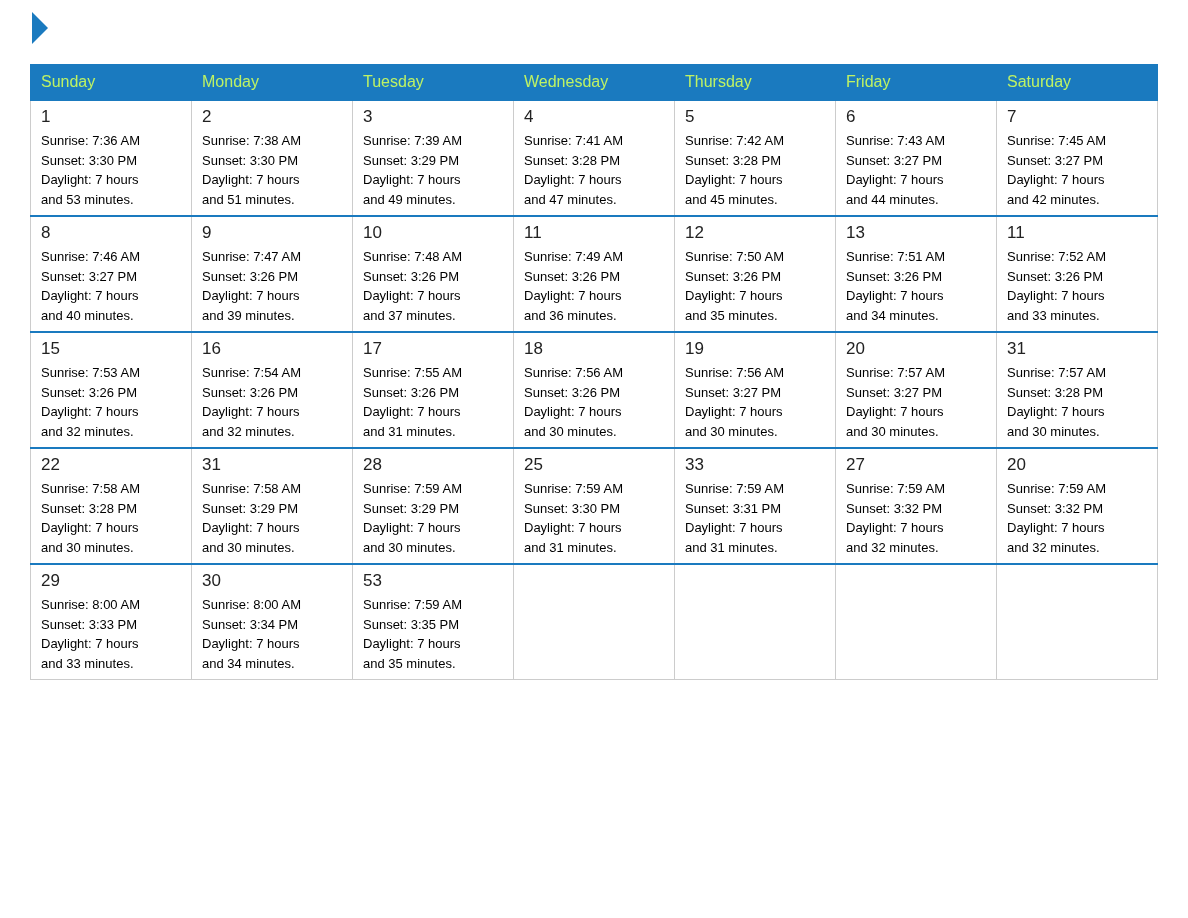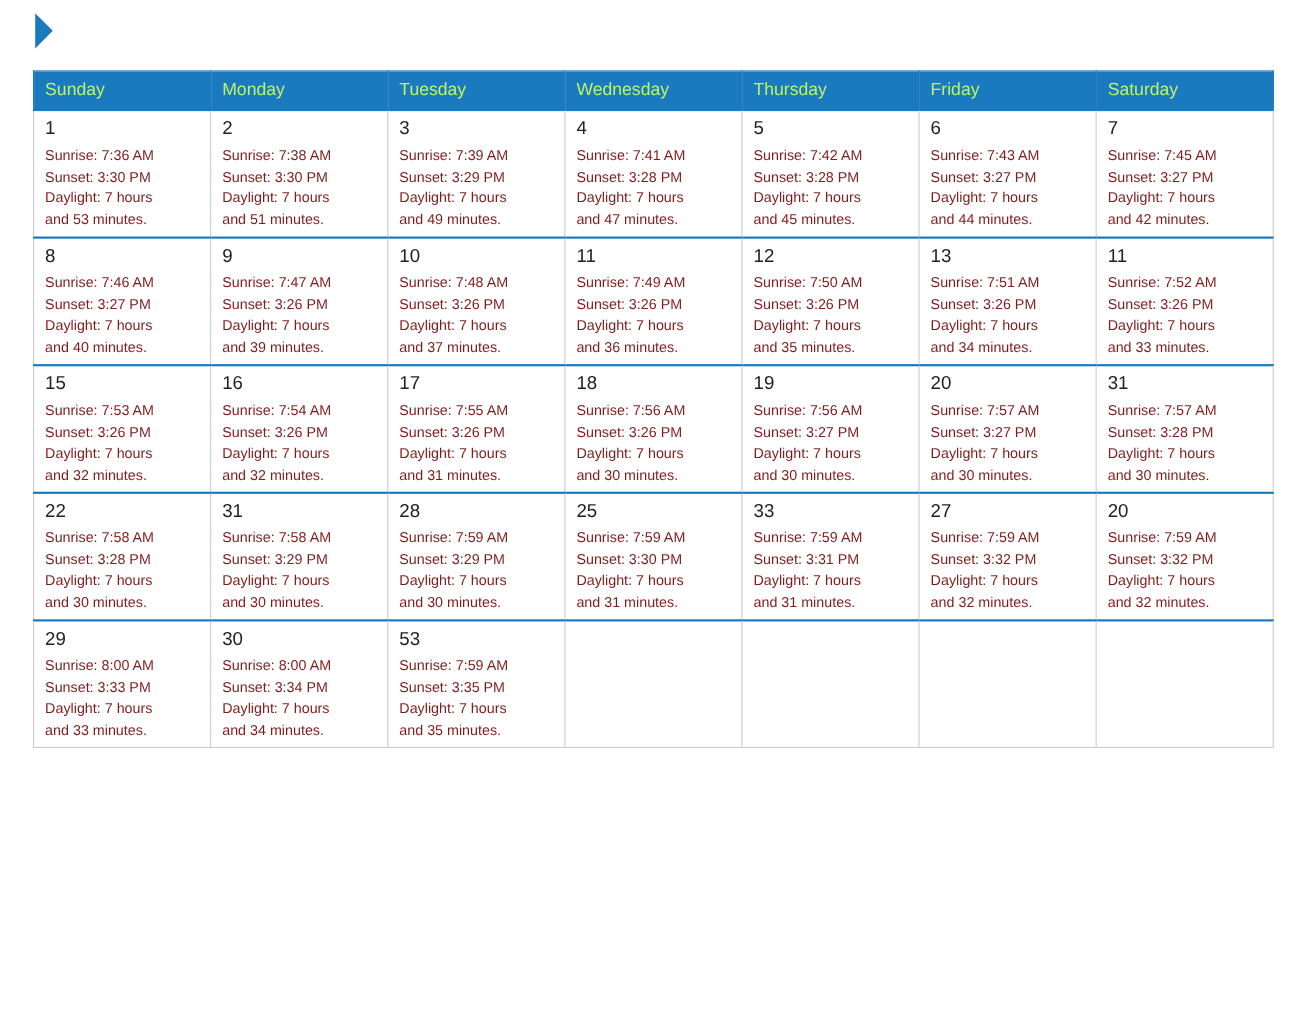--- a/index.html
+++ b/index.html
@@ -82,21 +82,21 @@
     }
     .day-number {
       font-size: 17px;
       font-weight: normal;
       color: #222;
       display: block;
       margin-bottom: 4px;
     }
     .day-info {
       font-size: 13px;
-      color: #7f1d1d;
+      color: #000000;
       line-height: 1.5;
     }
     .empty-cell {
       background: #fff;
     }
     tr td:first-child .day-number,
     tr td:last-child .day-number {
       color: #222;
     }
     

